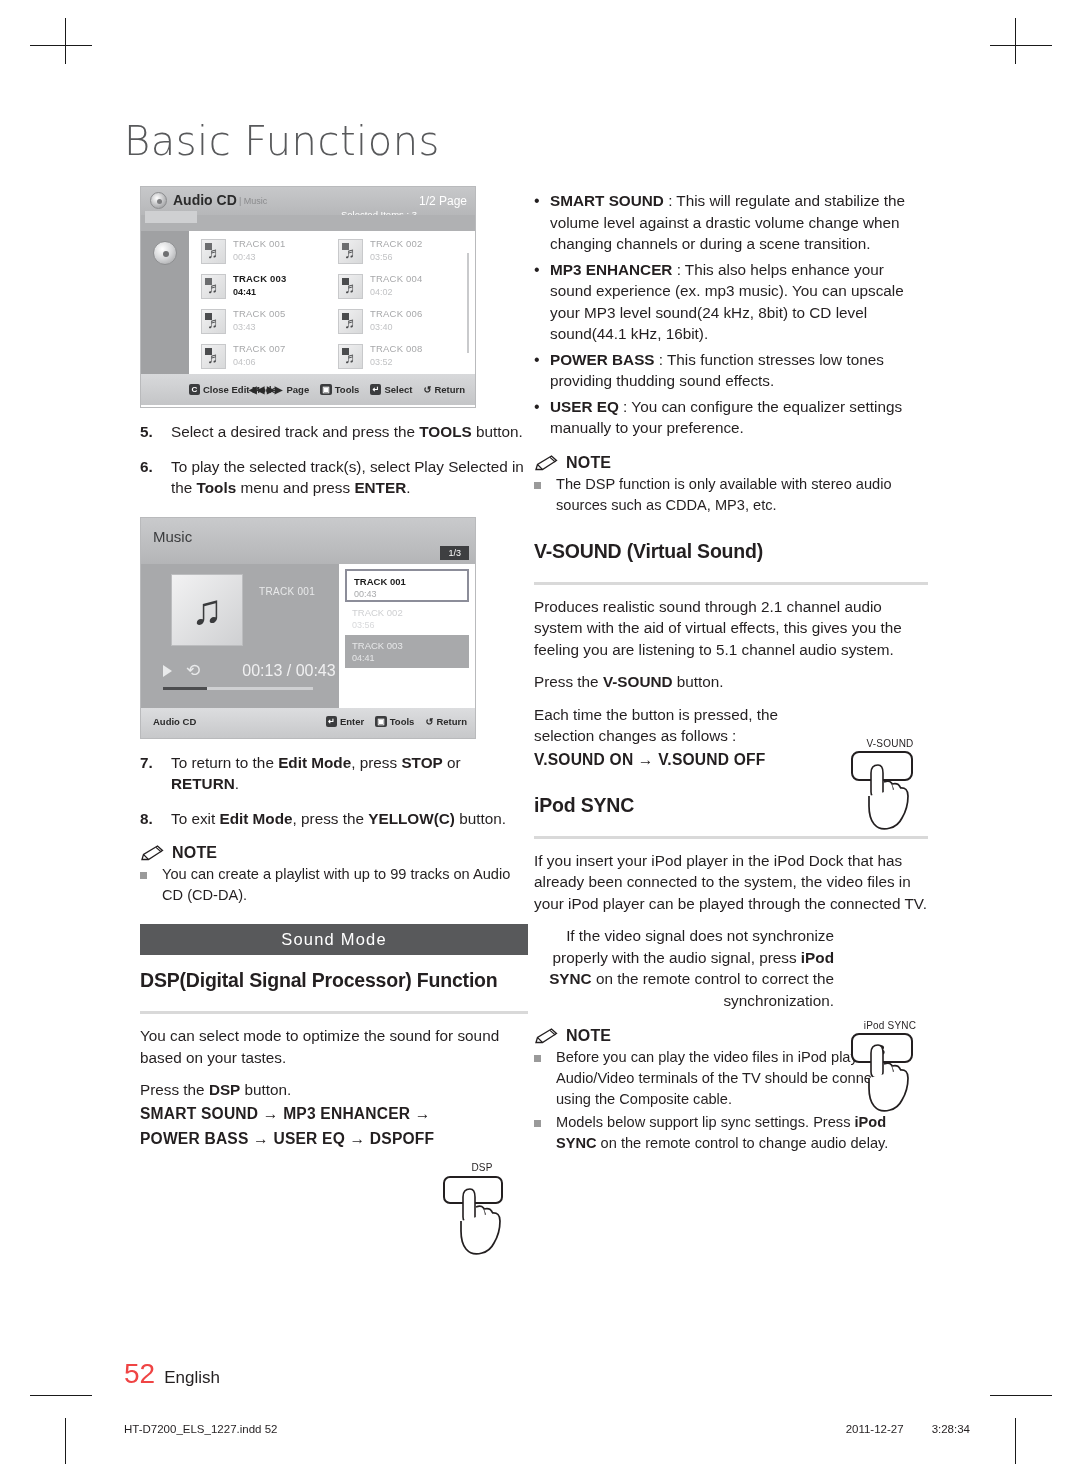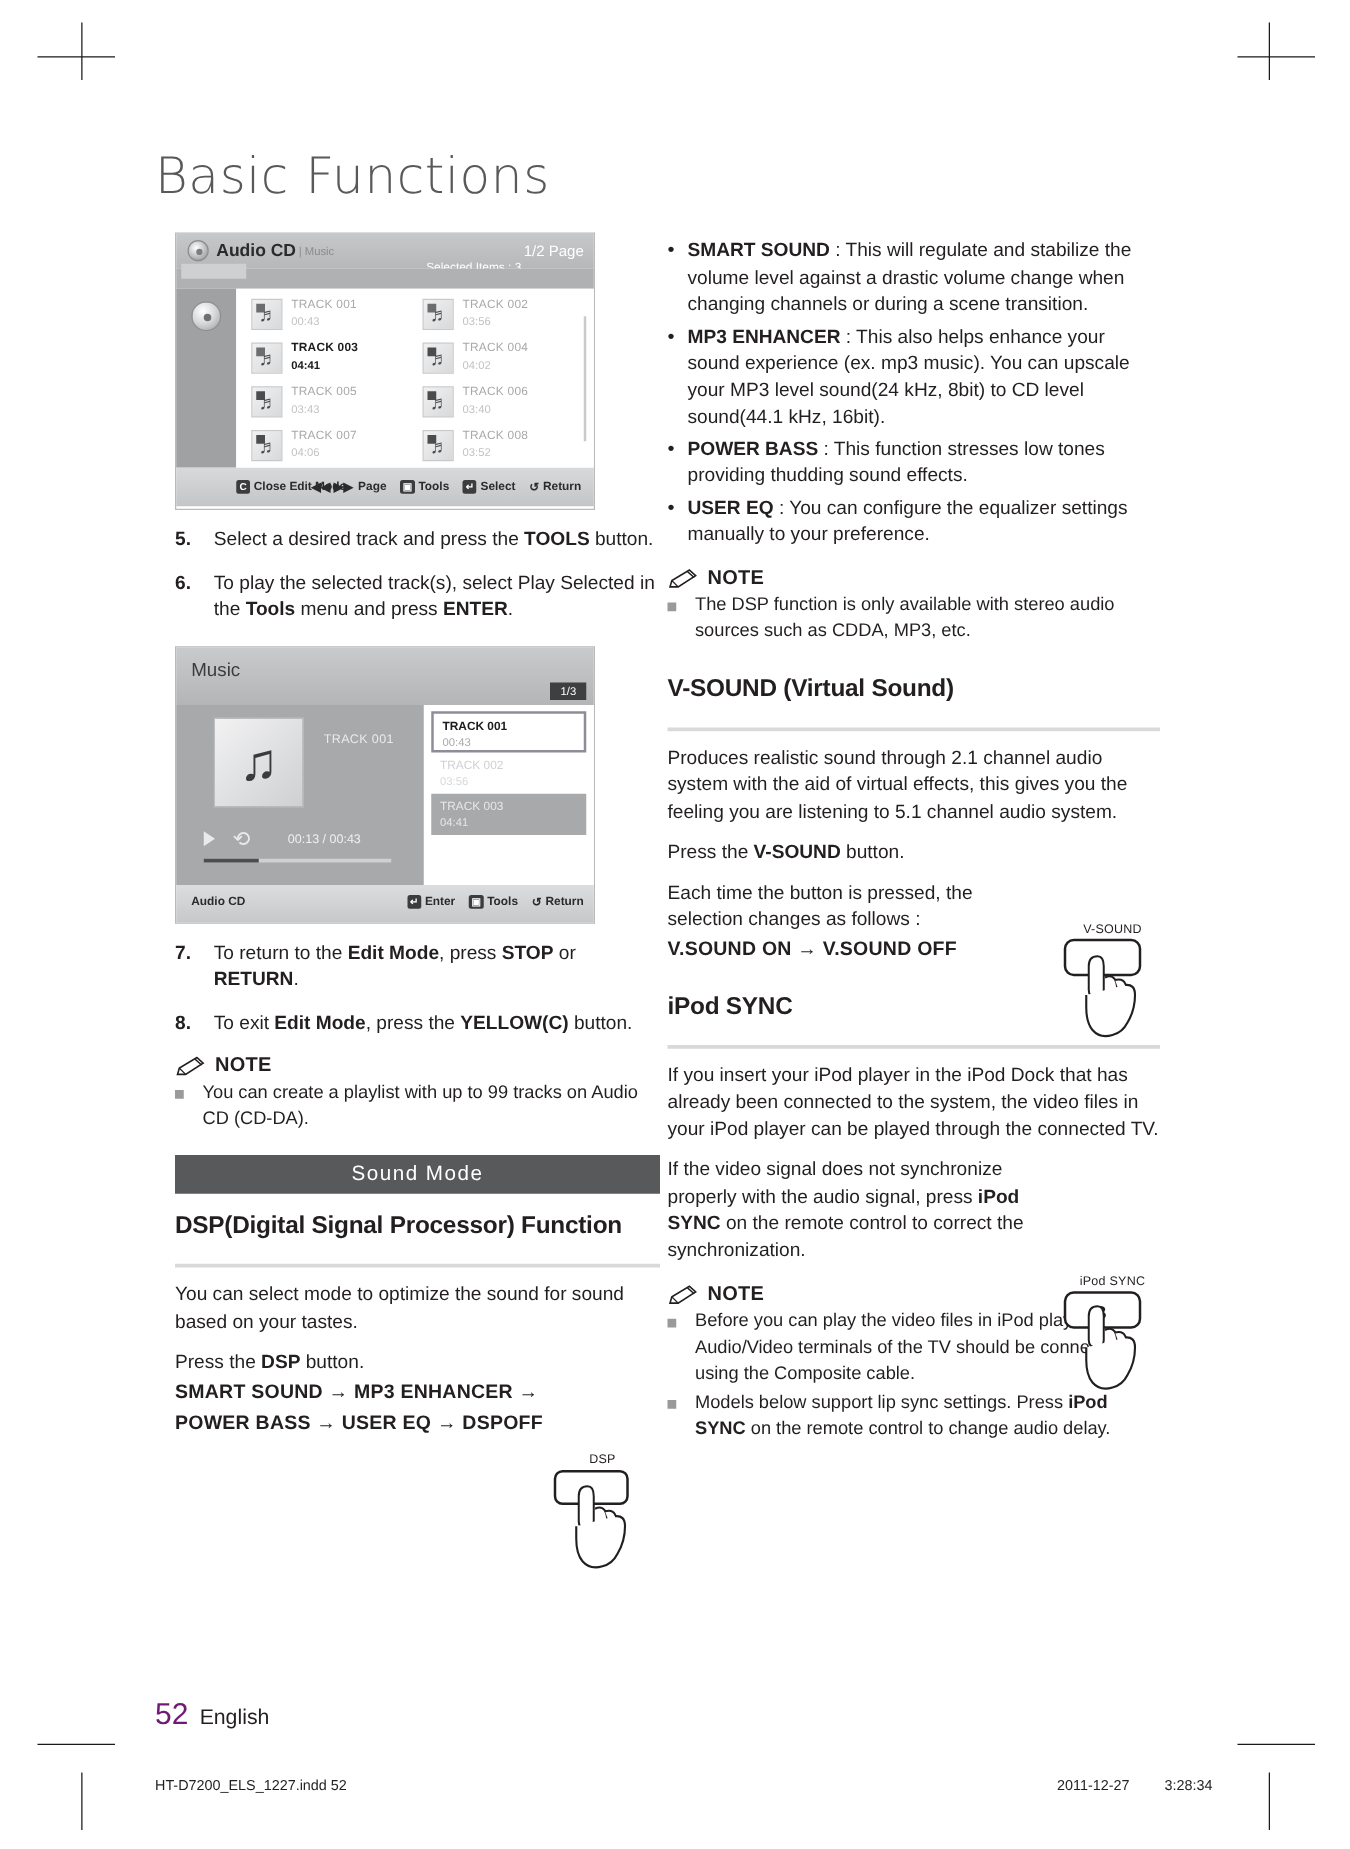--- a/index.html
+++ b/index.html
@@ -139,21 +139,21 @@
   .s2-art {
     position: absolute; left: 30px; top: 10px; width: 72px; height: 72px;
     background: linear-gradient(135deg,#f2f2f3 0%, #cfd0d2 100%);
     border: 1px solid #bcbdbf; display:flex;align-items:center;justify-content:center;
     font-size: 42px; color: #3a3b3d; line-height: 42px;
   }
   .s2-trk { position: absolute; left: 118px; top: 22px; font-size: 10px; color: #e9eaeb; letter-spacing:.3px; }
   .s2-ctrl { position: absolute; left: 22px; bottom: 28px; display: flex; align-items: center; gap: 14px; }
   .s2-play { width:0;height:0;border-left:9px solid #e9eaeb;border-top:6px solid transparent;border-bottom:6px solid transparent;}
   .s2-rep { font-size: 17px; color: #e9eaeb; line-height: 17px;}
-  .s2-time { font-size: 10px; color: #f0f0f1; margin-left: 16px; }
+  .s2-time { font-size: 16px; color: #f0f0f1; margin-left: 28px; }
   .s2-bar { position: absolute; left: 22px; bottom: 18px; width: 150px; height: 3px; background: #cfd0d2; }
   .s2-bar i { display:block; width: 44px; height: 3px; background: #4c4d4f; }
   .s2-right { flex: 1; background: #ffffff; padding: 5px 6px; }
   .s2-row { height: 33px; padding: 4px 7px; }
   .s2-row .n { font-size: 9.5px; line-height: 13px; }
   .s2-row .t { font-size: 9px; line-height: 13px; }
   .s2-row.sel { border: 2px solid #8c8d99; background: #fff; }
   .s2-row.sel .n { color:#1c1c1c; font-weight: bold; }
   .s2-row.sel .t { color:#a9aaac; }
   .s2-row.dim .n { color:#cfd0d2; }
@@ -166,21 +166,21 @@
   .s2-foot .acts { position: absolute; right: 8px; top: 8px; display:flex; gap: 11px;
                    font-size: 9.5px; font-weight: bold; color:#2b2b2b;}
 
   
   .remote { position: absolute; width: 84px; }
   .remote .cap { text-align: center; font-size: 10px; color: #231f20; letter-spacing: .2px; }
   .remote svg { display: block; }
 
   
   .pagenum { position: absolute; left: 124px; top: 1358px; display: flex; align-items: baseline; gap: 9px; }
-  .pagenum .n { font-size: 24px; color: #701a75; font-weight: 400; font-family:"Liberation Sans",sans-serif;}
+  .pagenum .n { font-size: 28px; color: #ef4444; font-weight: 400; font-family:"Liberation Sans",sans-serif;}
   .pagenum .l { font-size: 17px; color: #231f20; }
   .foot-l { position: absolute; left: 124px; top: 1423px; font-size: 11.5px; color: #231f20; }
   .foot-r { position: absolute; right: 110px; top: 1423px; font-size: 11.5px; color: #231f20; display:flex; gap: 28px;}
 </style>
 </head>
 <body>
 
 <div class="page">
 
   <div class="crop crop-tl-v"></div>
@@ -477,21 +477,21 @@
     <div class="h2" style="margin-top:24px;">V-SOUND (Virtual Sound)</div>
     <div class="rule"></div>
     <div class="p">Produces realistic sound through 2.1 channel audio system with the aid of virtual effects, this gives you the feeling you are listening to 5.1 channel audio system.</div>
     <div class="p" style="width:250px;" id="vs-press"><span>Press the </span><span class="b">V-SOUND</span><span> button.</span></div>
     <div class="p" style="width:250px;">Each time the button is pressed, the selection changes as follows :</div>
     <div class="seq">V.SOUND ON  →  V.SOUND OFF</div>
 
     <div class="h2" style="margin-top:22px;">iPod SYNC</div>
     <div class="rule"></div>
     <div class="p">If you insert your iPod player in the iPod Dock that has already been connected to the system, the video files in your iPod player can be played through the connected TV.</div>
-    <div class="p" style="width:300px;" id="ipod-p2"><span>If the video signal does not synchronize properly with the audio signal, press </span><span class="b">iPod SYNC</span><span> on the remote control to correct the synchronization.</span></div>
+    <div class="p" style="width:300px;text-align:right;" id="ipod-p2"><span>If the video signal does not synchronize properly with the audio signal, press </span><span class="b">iPod SYNC</span><span> on the remote control to correct the synchronization.</span></div>
 
     <div class="note-head" style="margin-top:16px;">
       <svg width="26" height="17" viewBox="0 0 26 17">
         <path d="M2 14.5 L3.5 9.5 L17.5 1 L22.5 5.5 L8.5 14.5 Z" fill="#fff" stroke="#231f20" stroke-width="1.3"></path>
         <path d="M3.5 9.5 L8.5 14.5" stroke="#231f20" stroke-width="1.1"></path>
         <path d="M16 2.3 L21.3 7" stroke="#231f20" stroke-width="1.1"></path>
       </svg>
       <span class="lbl">NOTE</span>
     </div>
     <div id="note-r2">

